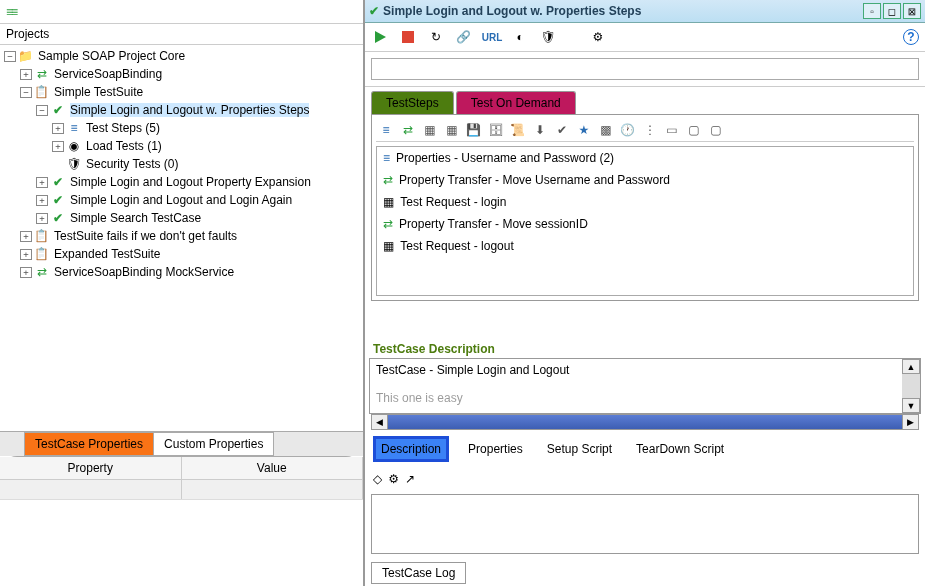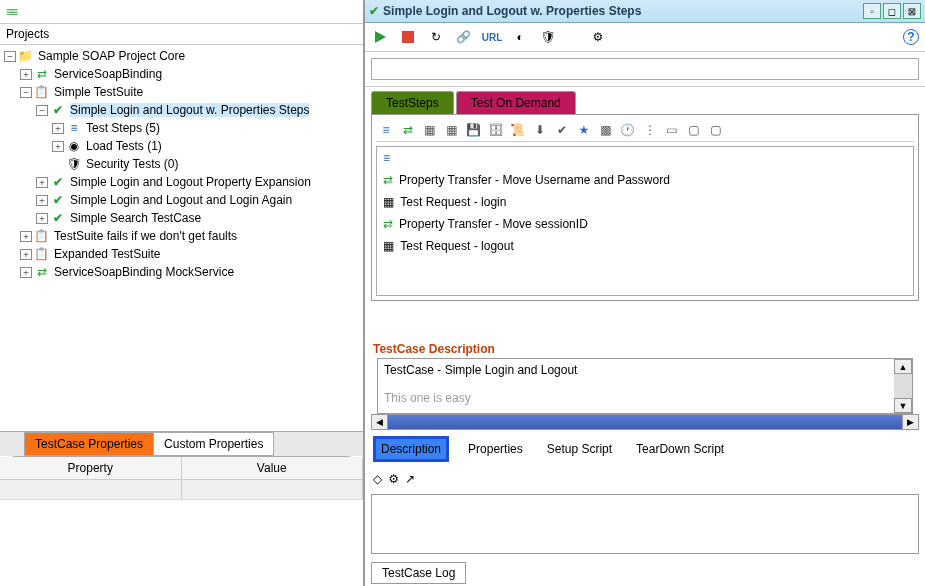--- a/index.html
+++ b/index.html
@@ -35,22 +35,22 @@
 .search-bar { padding: 6px; border-bottom:1px solid #ccc;}
 .search-bar input { width:100%; height:22px; border:1px solid #aaa; padding:2px 4px;}
 .main-tabs { display:flex; padding:4px 6px 0 6px; gap:2px; }
 .main-tab { padding:4px 14px; border:1px solid #999; border-bottom:none; background:#be185d; border-radius:3px 3px 0 0; cursor:pointer;}
 .main-tab.active { background:#4d7c0f; }
 .steps-area { margin:0 6px; border:1px solid #999; padding:4px; }
 .steps-toolbar { display:flex; gap:6px; padding:3px 2px; border-bottom:1px solid #ccc; flex-wrap:nowrap;}
 .steps-toolbar .sicon{width:16px;height:16px;display:inline-flex;align-items:center;justify-content:center;color:#555;cursor:pointer;font-size:12px;}
 .step-list { border:1px solid #aaa; margin-top:4px; height:150px; overflow:hidden;}
 .step-row { padding:4px 6px; display:flex;align-items:center; gap:6px;}
-.desc-label { color:#c2410c; font-weight:bold; padding:8px 8px 2px 8px;margin-top:33px;}
-.desc-box { margin:0 12px; border:1px solid #999; height:58px; display:flex;}
+.desc-label { color:#4d7c0f; font-weight:bold; padding:8px 8px 2px 8px;margin-top:33px;}
+.desc-box { margin:0 4px; border:1px solid #999; height:58px; display:flex;}
 .desc-text { flex:1; padding:4px 6px; overflow:hidden;}
 .desc-scroll { width:18px; display:flex; flex-direction:column;}
 .desc-scroll .arr{flex:0 0 15px;border:1px solid #999;background:#eee;display:flex;align-items:center;justify-content:center;font-size:9px;cursor:pointer;}
 .hscroll { height:16px; margin:0 6px; border:1px solid #999; display:flex; background:#eee;}
 .hscroll .harr{width:16px;display:flex;align-items:center;justify-content:center;font-size:9px;cursor:pointer;background:#eee;border-right:1px solid #999;}
 .hscroll .harr.r{border-right:none;border-left:1px solid #999;}
 .hscroll .htrack{flex:1;background:linear-gradient(#5b7dd4,#3d5eb3);}
 .sub-tabs { display:flex; gap:14px; padding:6px 8px; align-items:center;}
 .sub-tab { padding:3px 5px; cursor:pointer;}
 .sub-tab.active { border:3px solid #1d4ed8; background:#3b82f6;}
@@ -206,20 +206,21 @@
       <span class="sicon">▩</span>
       <span class="sicon">🕐</span>
       <span class="sicon">⋮</span>
       <span class="sicon">▭</span>
       <span class="sicon">▢</span>
       <span class="sicon">▢</span>
     </div>
     <div class="step-list">
       <div class="step-row">
           <span style="color:#2a6db3">≡</span>
+          <span>Properties - Username and Password (2)</span>
         </div>
       <div class="step-row">
           <span style="color:#2a9d3b">⇄</span>
           <span>Property Transfer - Move Username and Password</span>
         </div>
       <div class="step-row">
           <span>▦</span>
           <span>Test Request - login</span>
         </div>
       <div class="step-row">

